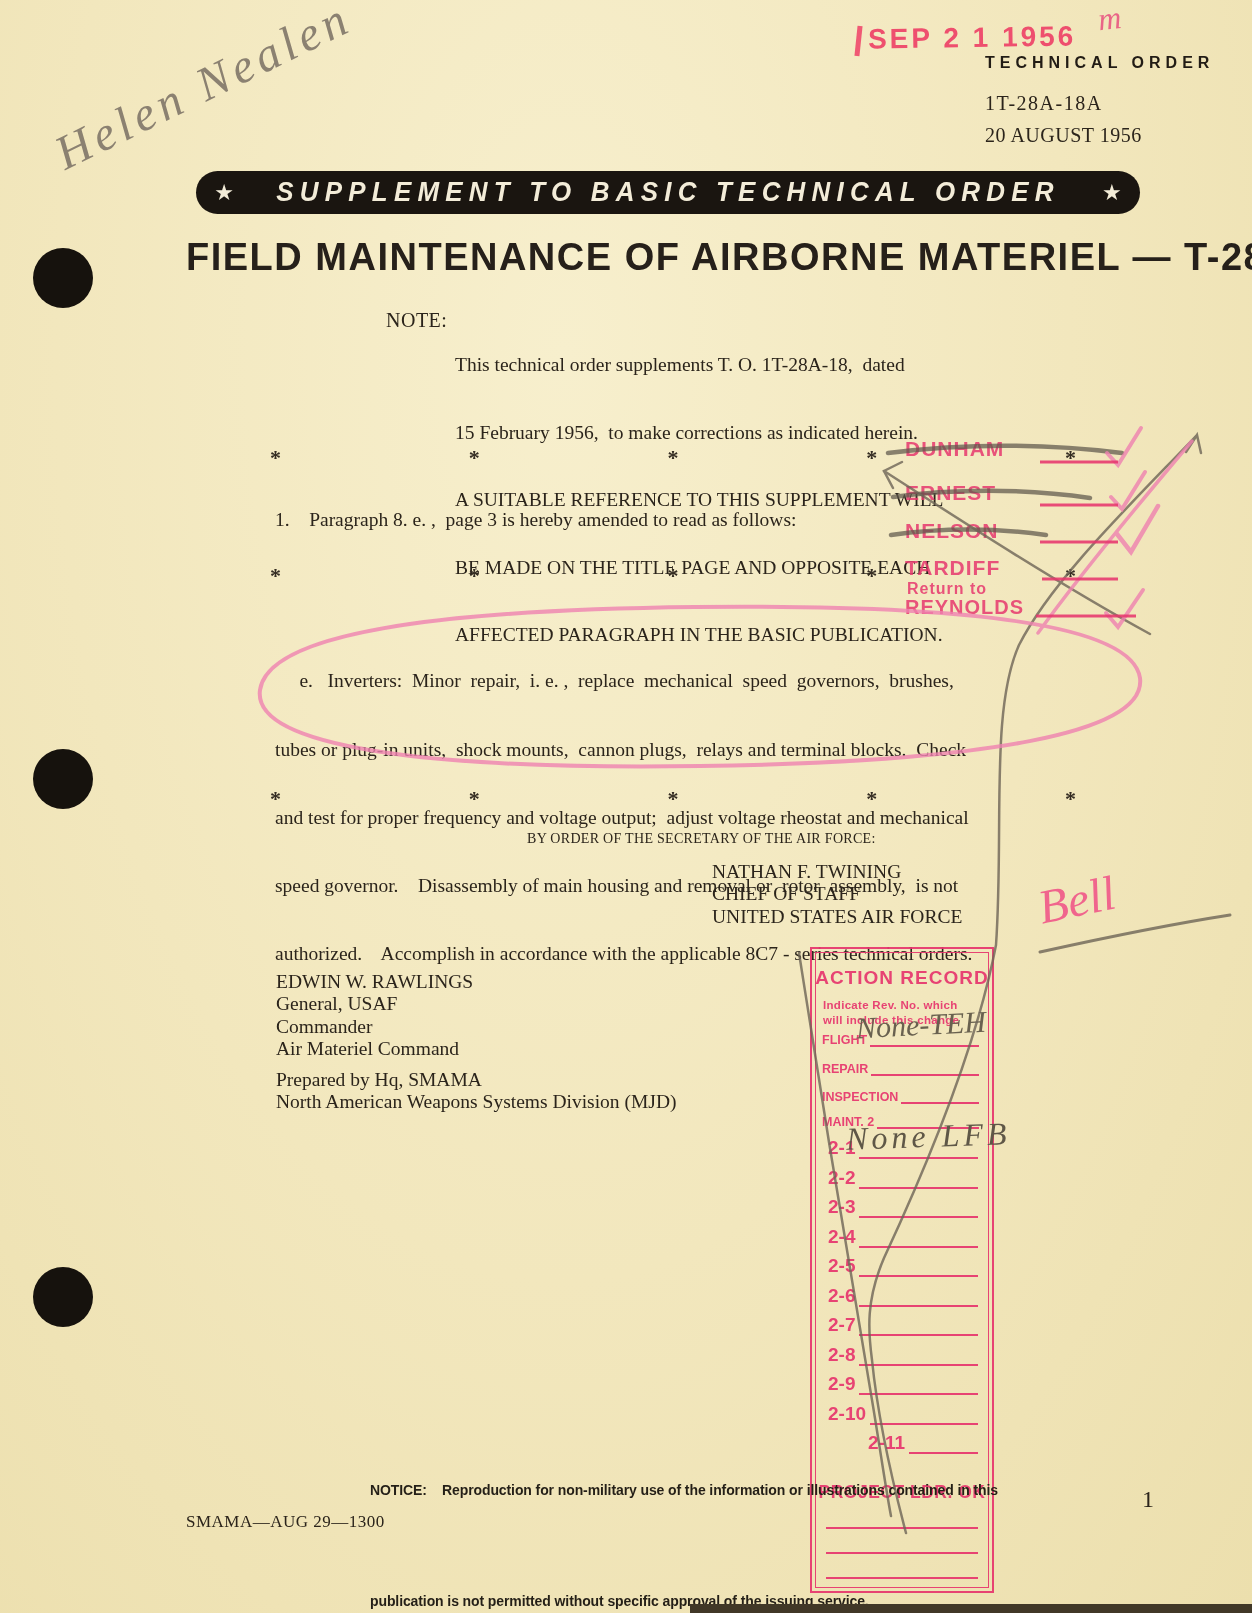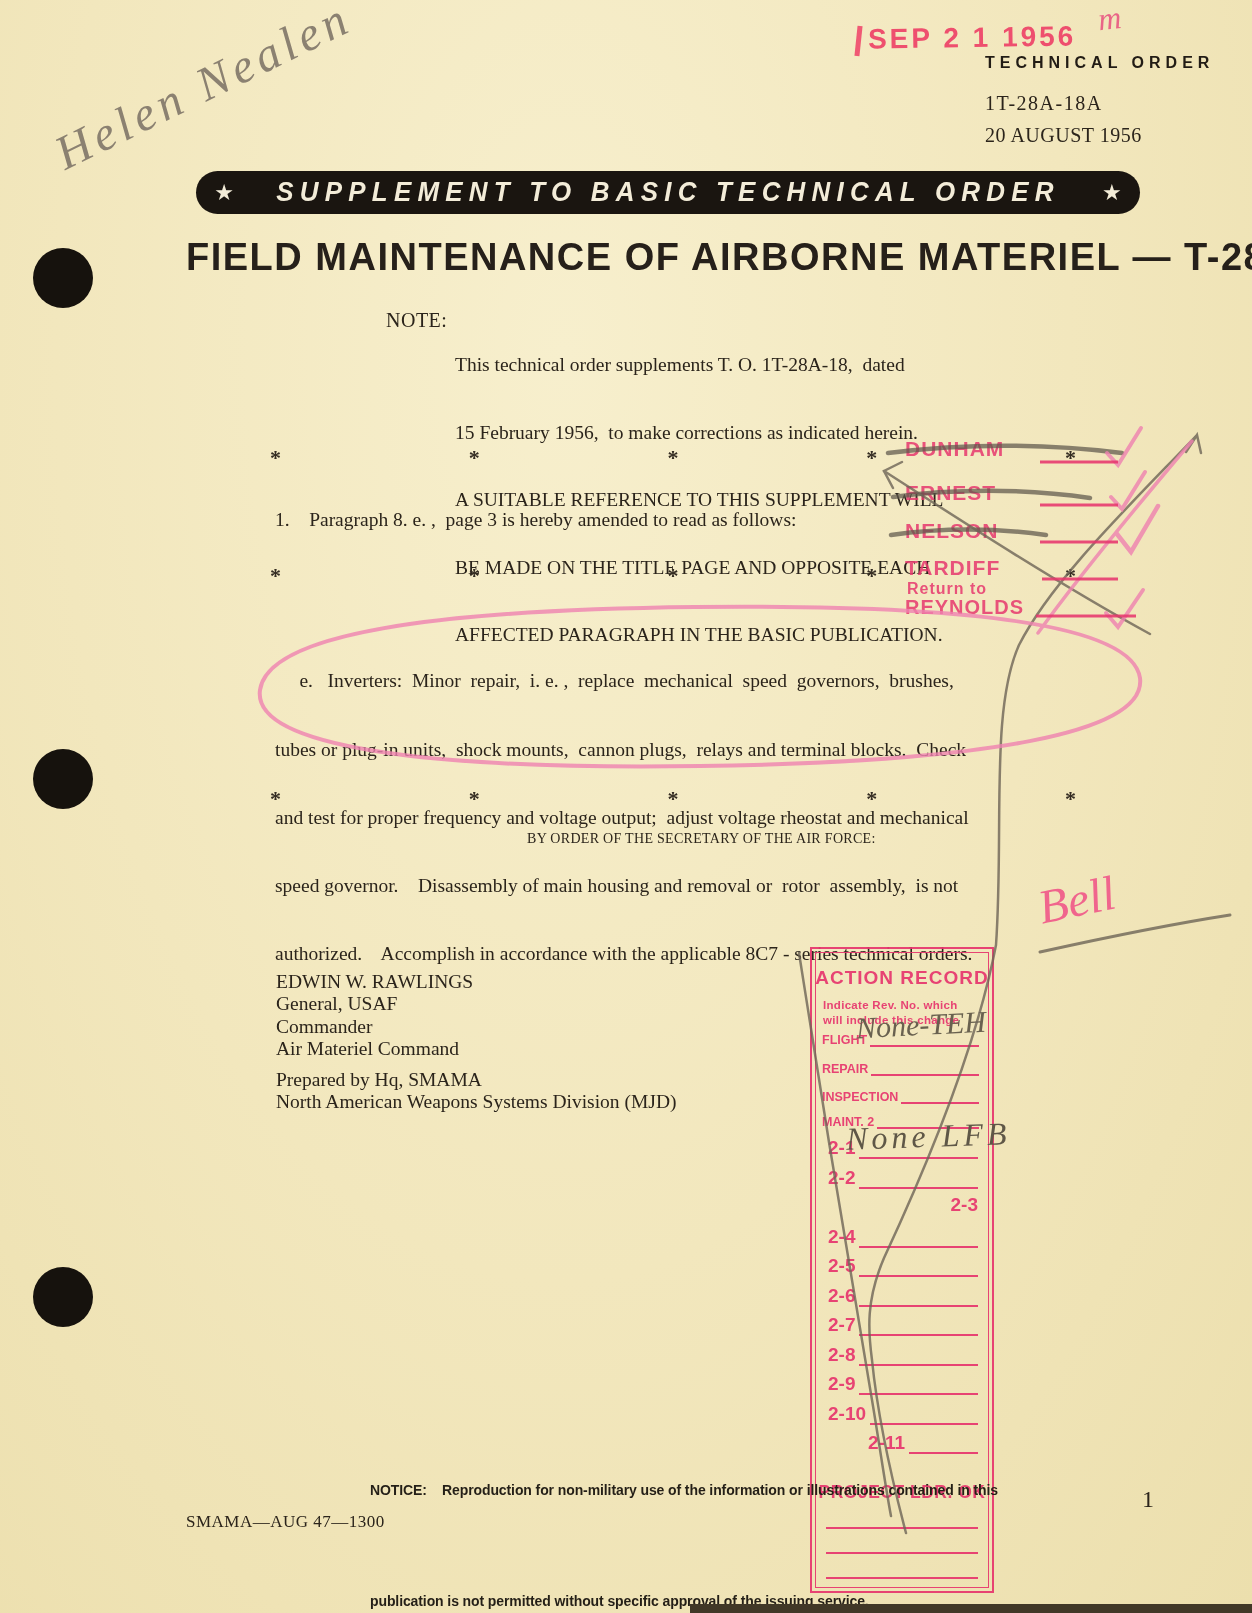--- a/index.html
+++ b/index.html
@@ -148,20 +148,25 @@
 
   <div class="abs para-e pre">
     <div>     e.   Inverters:  Minor  repair,  i. e. ,  replace  mechanical  speed  governors,  brushes,</div>
     <div>tubes or plug-in units,  shock mounts,  cannon plugs,  relays and terminal blocks.  Check</div>
     <div>and test for proper frequency and voltage output;  adjust voltage rheostat and mechanical</div>
     <div>speed governor.    Disassembly of main housing and removal or  rotor  assembly,  is not</div>
     <div>authorized.    Accomplish in accordance with the applicable 8C7 - series technical orders.</div>
   </div>
 
   <div class="abs by-order">BY ORDER OF THE SECRETARY OF THE AIR FORCE:</div>
+  <div class="abs chief">
+    <div>NATHAN F.  TWINING</div>
+    <div>CHIEF OF STAFF</div>
+    <div>UNITED STATES AIR FORCE</div>
+  </div>
   <div class="abs hand hand-bell">Bell</div>
   <div class="abs commander">
     <div>EDWIN W.  RAWLINGS</div>
     <div>General,  USAF</div>
     <div>Commander</div>
     <div>Air Materiel Command</div>
   </div>
   <div class="abs prepared">
     <div>Prepared by Hq,  SMAMA</div>
     <div>North American Weapons Systems Division (MJD)</div>
@@ -191,21 +196,21 @@
     </div>
 
     <div class="ar-num" style="top:186px;">
         <span>2-1</span>
         <span class="ln"></span>
       </div>
     <div class="ar-num" style="top:216px;">
         <span>2-2</span>
         <span class="ln"></span>
       </div>
-    <div class="ar-num" style="top:245px;flex-direction:column;">
+    <div class="ar-num" style="top:245px;">
         <span>2-3</span>
         <span class="ln"></span>
       </div>
     <div class="ar-num" style="top:275px;">
         <span>2-4</span>
         <span class="ln"></span>
       </div>
     <div class="ar-num" style="top:304px;">
         <span>2-5</span>
         <span class="ln"></span>
@@ -242,21 +247,21 @@
   </div>
 
   <div class="abs hand hand-flight">None-TEH</div>
   <div class="abs hand hand-maint">None  LFB</div>
 
   <div class="abs notice pre">
     <div>NOTICE:    Reproduction for non-military use of the information or illustrations contained in this</div>
     <div>publication is not permitted without specific approval of the issuing service.</div>
   </div>
 
-  <div class="abs print-code">SMAMA—AUG 47—1300</div>
+  <div class="abs print-code">SMAMA—AUG 29—1300</div>
   <div class="abs page-num">1</div>
   <div class="abs bottom-edge"></div>
 
   <svg class="marks" width="1252" height="1613" viewBox="0 0 1252 1613">
 
     <g stroke="#5f584c" fill="none" stroke-linecap="round" opacity="0.72">
       <path d="M888,453 C960,444 1042,443 1122,453" stroke-width="4.5"></path>
       <path d="M893,497 C950,489 1022,488 1090,498" stroke-width="4.5"></path>
       <path d="M891,535 C940,528 996,528 1046,535" stroke-width="4.5"></path>
     </g>

